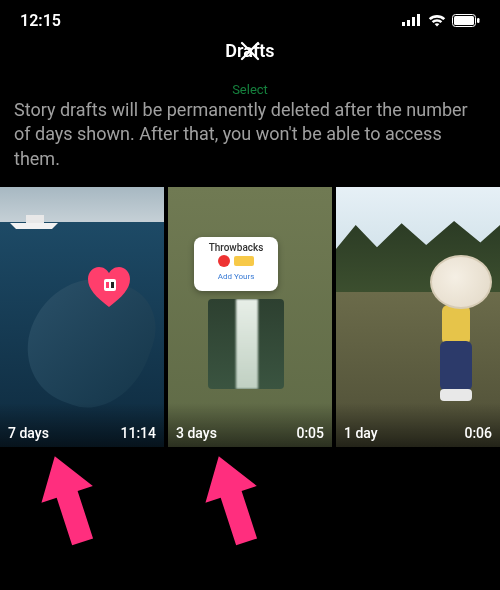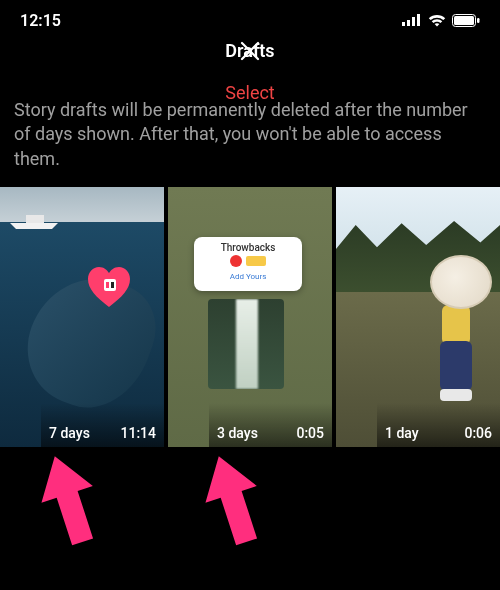--- a/index.html
+++ b/index.html
@@ -28,21 +28,21 @@
     .nav-bar {
       height: 48px;
       display:flex;
       align-items:center;
       justify-content: space-between;
       padding: 0 18px;
       flex-direction: column;
     }
     .close-btn { width:28px; height:28px; display:flex; align-items:center; justify-content:center; cursor:pointer;}
     .nav-title { font-size:18px; font-weight:600; position:absolute; left:0; right:0; text-align:center; pointer-events:none;}
-    .select-btn { font-size:18px; font-weight:400; color:#ef4444; cursor:pointer;margin-top:20px;}
+    .select-btn { font-size:13px; font-weight:400; color:#15803d; cursor:pointer;margin-top:20px;}
     
     .info {
       padding: 10px 14px 16px;
       font-size: 18px;
       line-height: 1.35;
       color: #a0a0a0;
     }
     
     .grid { display:flex; gap:4px; padding:0 0 0 0;}
     .draft {
@@ -61,31 +61,30 @@
       bottom:0; left:0; right:0;
       display:flex;
       justify-content:space-between;
       padding: 6px 8px 6px 8px;
       font-size:14px;
       font-weight:500;
       color:#fff;
       background: linear-gradient(to top, rgba(0,0,0,0.55), rgba(0,0,0,0));
       height:44px;
       align-items:flex-end;
-      margin-left:41px;
     }
     
     .d1-sky { position:absolute; top:0; left:0; right:0; height:35px; background:linear-gradient(#a7b8c2,#c5d0d6);}
     .d1-sea { position:absolute; top:35px; left:0; right:0; bottom:0; background:linear-gradient(#1d4a66,#0e2a3e);}
     .d1-boat { position:absolute; top:26px; left:8px; width:52px; height:18px;}
     .d1-whale { position:absolute; top:90px; left:30px; width:120px; height:130px; border-radius:60% 40% 50% 50%/60% 40% 60% 50%; background:linear-gradient(120deg,#2a5068,#15364a); transform:rotate(20deg);}
     .d1-heart { position:absolute; top:78px; left:86px; width:46px; height:46px;}
     
     .d2-bg { position:absolute; inset:0; background:linear-gradient(#707a53,#5f6a46);}
-    .d2-card { position:absolute; top:50px; left:26px; width:108px; height:54px; background:#fff; border-radius:8px; box-shadow:0 2px 6px rgba(0,0,0,0.3); padding:5px; font-size:9px; color:#222; text-align:center;}
+    .d2-card { position:absolute; top:50px; left:26px; width:84px; height:54px; background:#fff; border-radius:8px; box-shadow:0 2px 6px rgba(0,0,0,0.3); padding:5px; font-size:9px; color:#222; text-align:center;}
     .d2-card .label { font-weight:500; color:#333; font-size:10px; margin-bottom:2px;}
     .d2-card .icons { display:flex; justify-content:center; gap:4px; align-items:center; margin-top:2px;}
     .d2-card .dot { width:12px; height:12px; background:#e33; border-radius:50%;}
     .d2-card .yr { width:20px; height:10px; background:#f7c948; border-radius:2px;}
     .d2-card .add { font-size:8px; color:#3a7bd5; margin-top:5px;}
     .d2-photo { position:absolute; top:112px; left:40px; width:76px; height:90px; border-radius:4px; overflow:hidden; background:linear-gradient(#2d4030,#3a5440);}
     .d2-water { position:absolute; top:0; left:28px; width:22px; height:100%; background:linear-gradient(#e8efe8,#c0d0c2); filter:blur(1px);}
     
     .d3-sky { position:absolute; top:0; left:0; right:0; height:80px; background:linear-gradient(#e6f0f6,#cfe0e8);}
     .d3-trees { position:absolute; top:30px; left:0; right:0; height:80px; background:linear-gradient(#2a3a24,#3d502f); clip-path: polygon(0 40%, 12% 10%, 25% 38%, 40% 8%, 55% 35%, 72% 5%, 88% 32%, 100% 10%, 100% 100%, 0 100%);}

